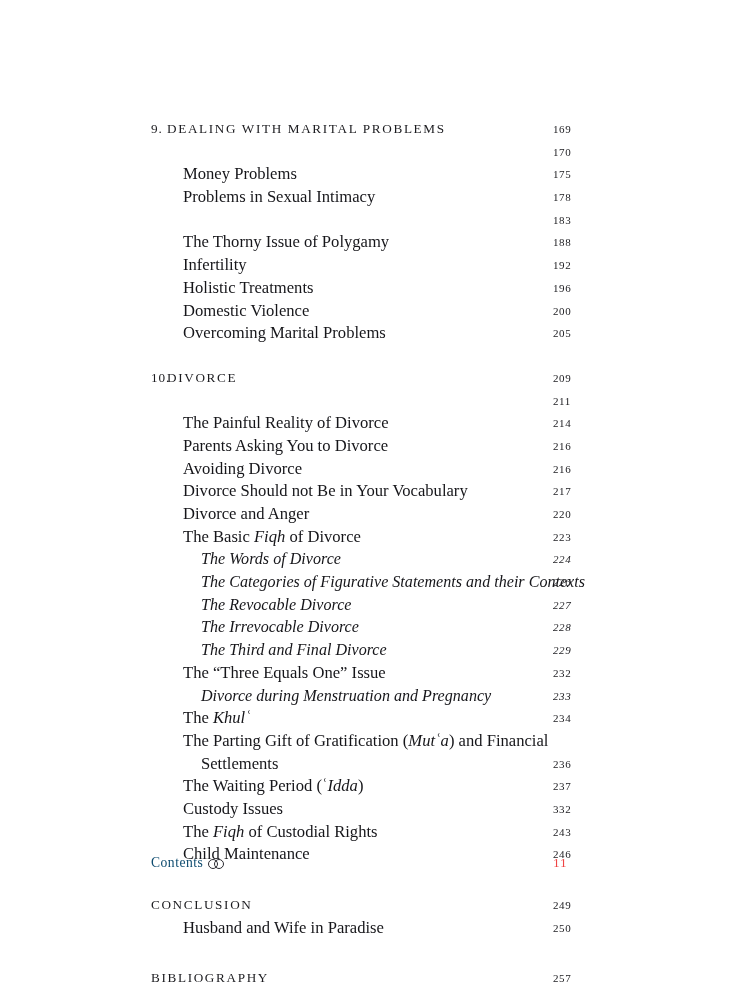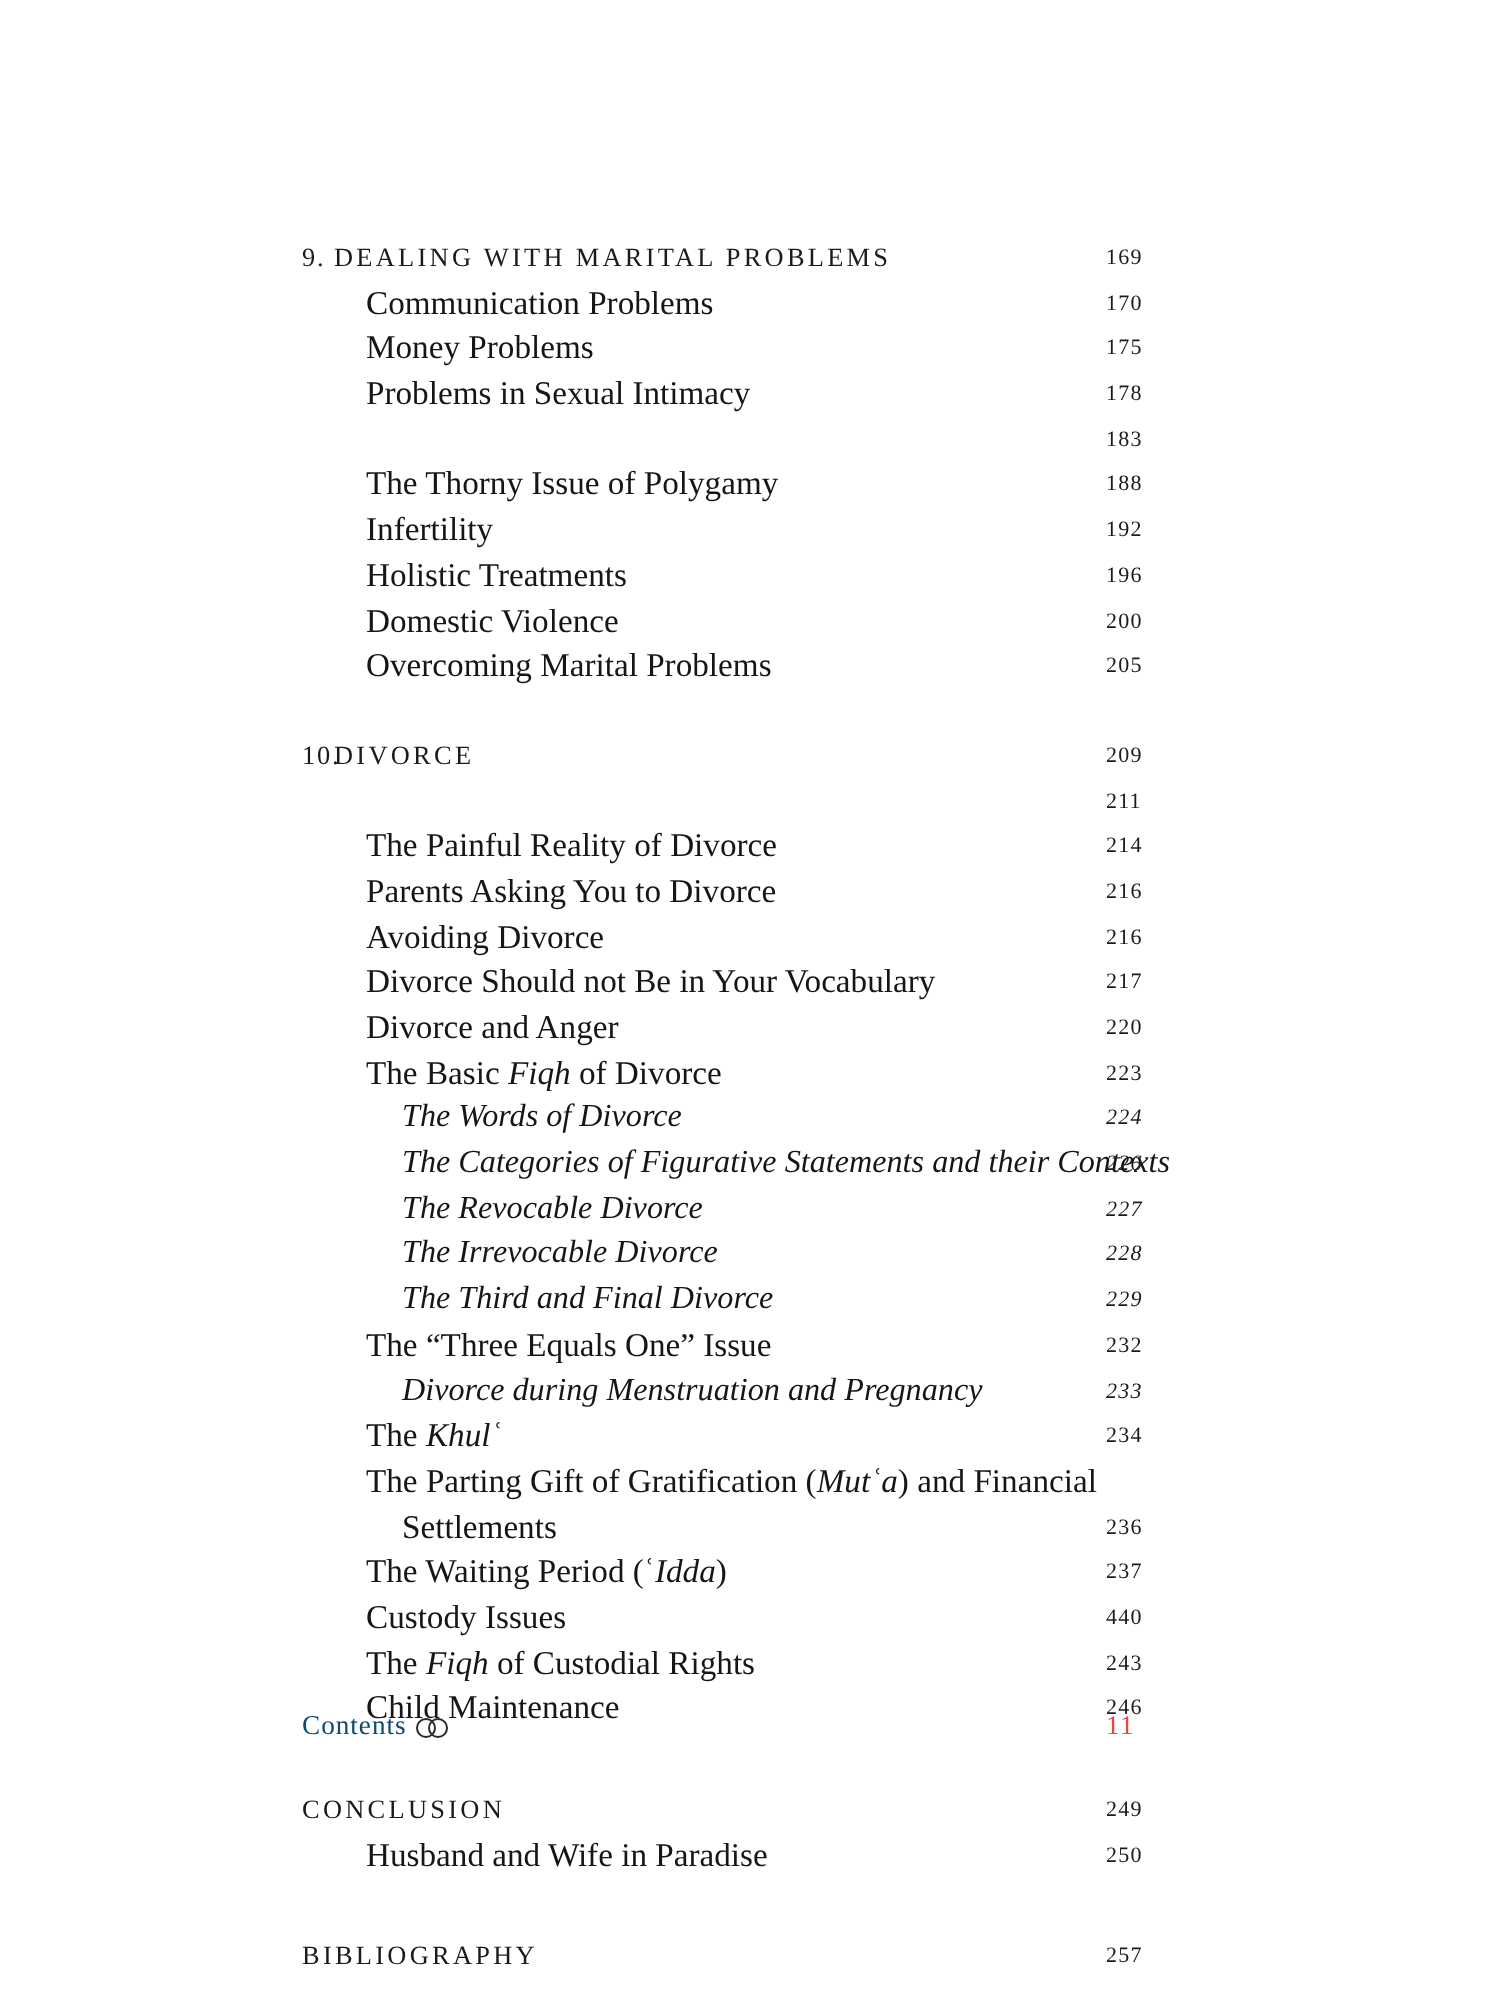--- a/index.html
+++ b/index.html
@@ -160,21 +160,20 @@
 
   <div class="toc-body">
 
     <div class="row chapter">
       <span class="num">9.</span>
       <span class="ctitle">DEALING WITH MARITAL PROBLEMS</span>
       <span class="pageno">169</span>
     </div>
 
     <div class="row entry">
-      <span class="label">Communication Problems</span>
       <span class="pageno">170</span>
     </div>
     <div class="row entry">
       <span class="label">Money Problems</span>
       <span class="pageno">175</span>
     </div>
     <div class="row entry">
       <span class="label">Problems in Sexual Intimacy</span>
       <span class="pageno">178</span>
     </div>
@@ -281,21 +280,21 @@
       <span class="label">Settlements</span>
       <span class="pageno">236</span>
     </div>
 
     <div class="row entry">
       <span class="label">The Waiting Period (ʿ<i>Idda</i>)</span>
       <span class="pageno">237</span>
     </div>
     <div class="row entry">
       <span class="label">Custody Issues</span>
-      <span class="pageno">440</span>
+      <span class="pageno">332</span>
     </div>
 
     <div class="row entry">
       <span class="label">The <i>Fiqh</i> of Custodial Rights</span>
       <span class="pageno">243</span>
     </div>
     <div class="row entry">
       <span class="label">Child Maintenance</span>
       <span class="pageno">246</span>
     </div>

